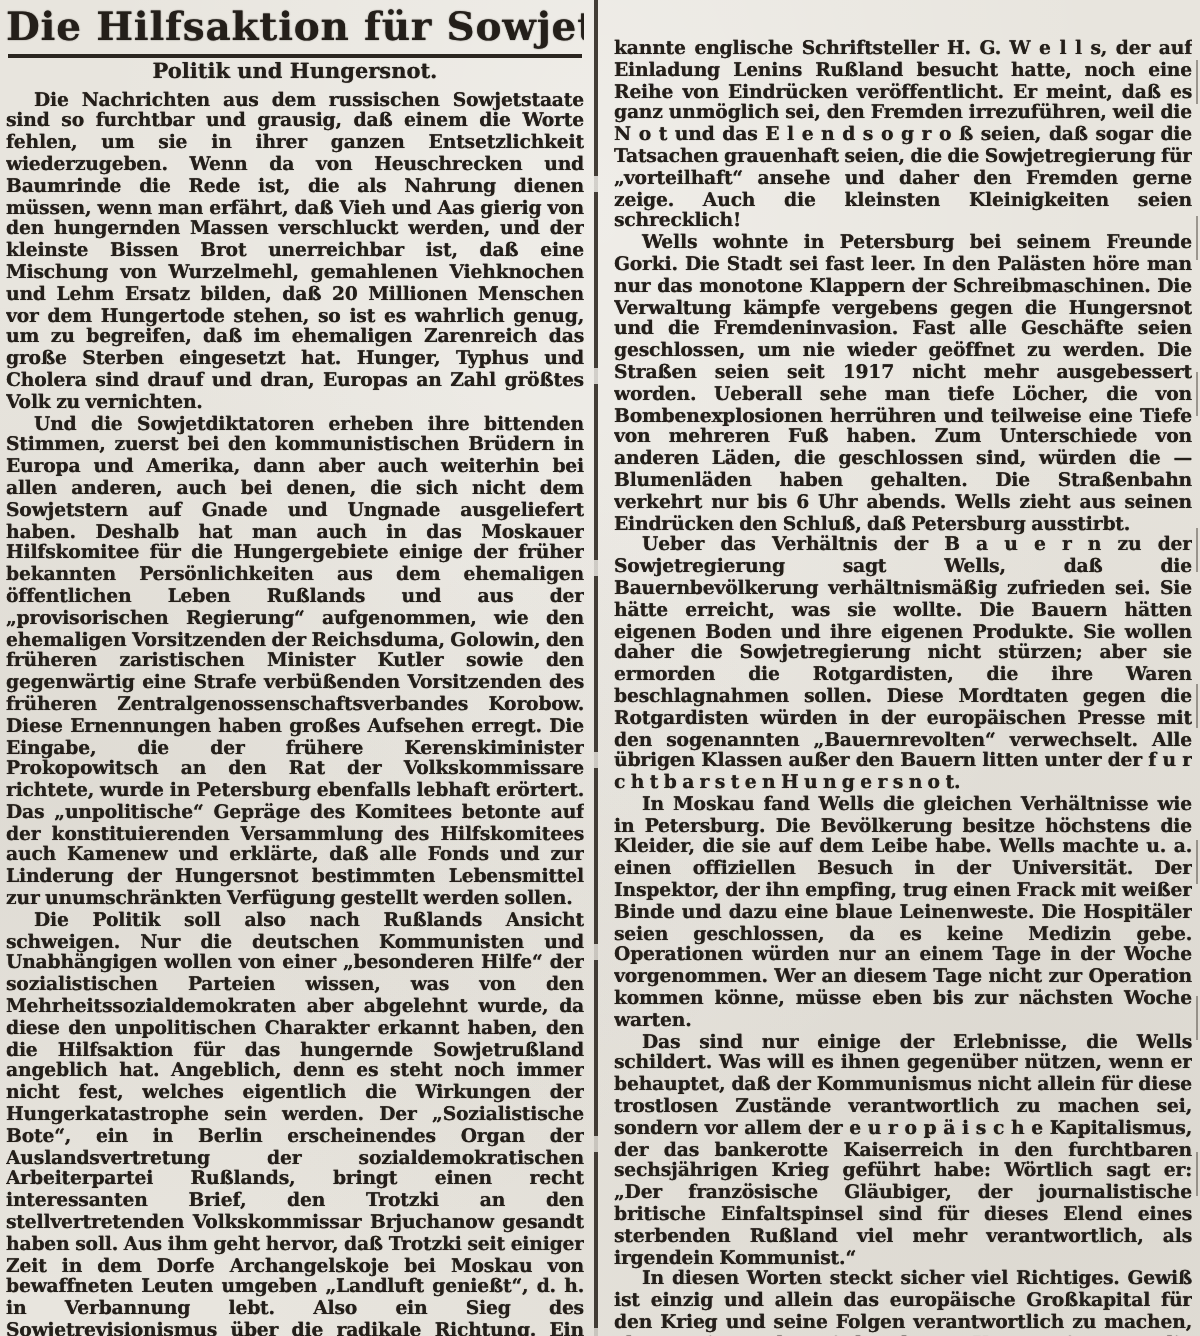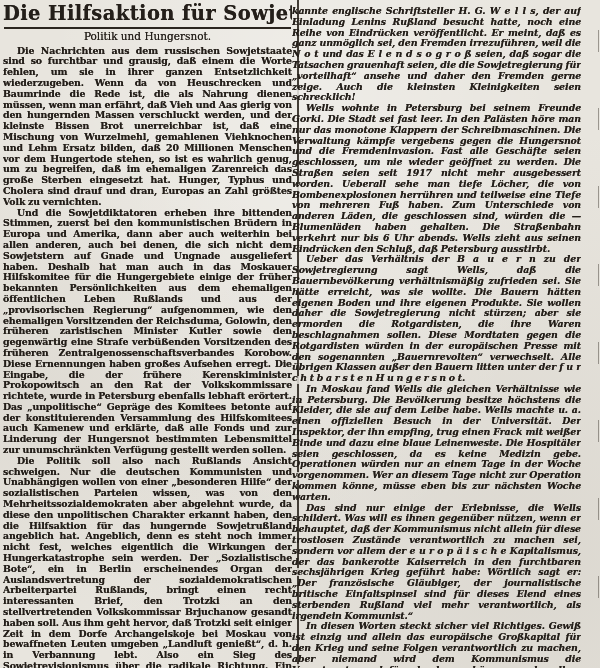--- a/index.html
+++ b/index.html
@@ -11,41 +11,41 @@
     position:relative;width:600px;height:668px;overflow:hidden;
     background:
       radial-gradient(ellipse at 50% 15%, rgba(255,255,255,0.30), transparent 60%),
       radial-gradient(ellipse at 90% 85%, rgba(110,100,85,0.10), transparent 55%),
       radial-gradient(ellipse at 5% 60%, rgba(110,100,85,0.08), transparent 45%),
       #e8e5de;
     color:#241f1a;
   }
   .col{position:absolute;top:0;bottom:0;overflow:hidden;}
   .col-left{left:3px;width:289px;}
-  .col-right{left:292px;width:289px;padding-top:6px;font-style:italic;}
+  .col-right{left:307px;width:289px;padding-top:20px;}
   .divider{
     position:absolute;left:297px;top:0;bottom:0;width:2px;
     background:repeating-linear-gradient(180deg,
       rgba(48,42,35,0.9) 0 88px, rgba(48,42,35,0.15) 88px 96px);
   }
   .edge-line{
     position:absolute;right:1px;top:30px;bottom:40px;width:1.5px;
     background:repeating-linear-gradient(180deg,
       rgba(60,54,46,0.45) 0 22px, transparent 22px 78px);
   }
   h1{
     margin:3px 0 0;font-size:19.5px;line-height:22px;text-align:center;
     font-weight:700;letter-spacing:0.4px;
     text-shadow:0 0 0.6px rgba(30,24,18,0.9);
     white-space:nowrap;
   }
   .title-rule{height:1.6px;background:#2b2620;margin:2px 1px 1px;}
   h2{
     margin:0 0 3px;font-size:10.5px;line-height:13px;text-align:center;
-    font-weight:400;text-shadow:0 0 0.4px rgba(30,24,18,0.85);
+    font-weight:700;text-shadow:0 0 0.4px rgba(30,24,18,0.85);
   }
   p.body{
     margin:0;font-size:9.4px;line-height:10.8px;text-align:justify;
     font-weight:700;letter-spacing:-0.1px;word-spacing:-0.4px;
     text-indent:14px;
     hyphens:auto;-webkit-hyphens:auto;
     text-shadow:0 0 0.35px rgba(35,28,22,0.85);
   }
   p.noindent{text-indent:0;}
 </style>

